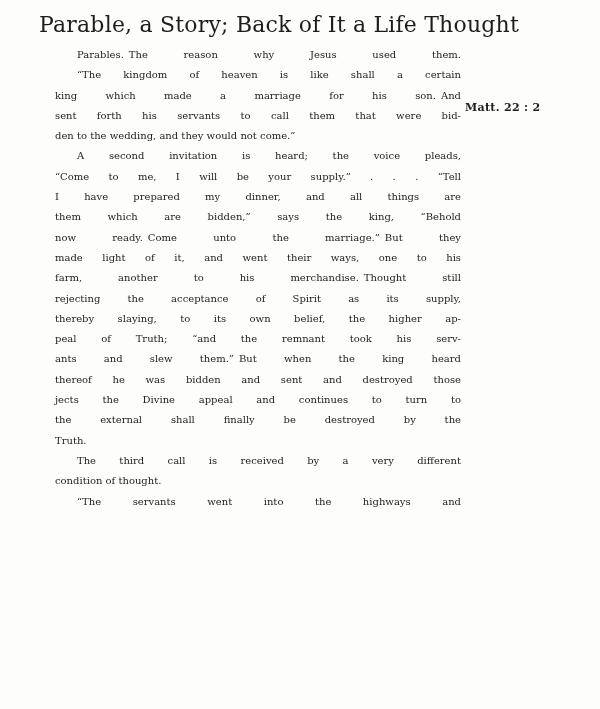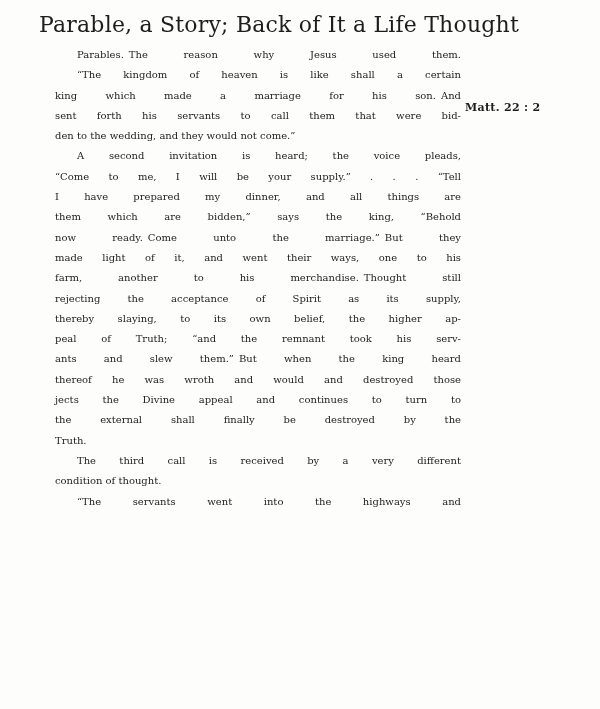--- a/index.html
+++ b/index.html
@@ -79,21 +79,21 @@
         <div class="line jf">“Come to me, I will be your supply.” . . . “Tell</div>
         <div class="line jf">I have prepared my dinner, and all things are</div>
         <div class="line jf">them which are bidden,” says the king, “Behold</div>
         <div class="line jf">now ready. Come unto the marriage.” But they</div>
         <div class="line jf">made light of it, and went their ways, one to his</div>
         <div class="line jf">farm, another to his merchandise. Thought still</div>
         <div class="line jf">rejecting the acceptance of Spirit as its supply,</div>
         <div class="line jf">thereby slaying, to its own belief, the higher ap-</div>
         <div class="line jf">peal of Truth; “and the remnant took his serv-</div>
         <div class="line jf">ants and slew them.” But when the king heard</div>
-        <div class="line jf">thereof he was wroth and would and destroyed those</div>
+        <div class="line jf">thereof he was bidden and sent and destroyed those</div>
         <div class="line jf">jects the Divine appeal and continues to turn to</div>
         <div class="line jf">the external shall finally be destroyed by the</div>
         <div class="line">Truth.</div>
       </div>
       <div class="para">
         <div class="line jf indent">The third call is received by a very different</div>
         <div class="line">condition of thought.</div>
       </div>
       <div class="para">
         <div class="line jf indent">“The servants went into the highways and</div>

